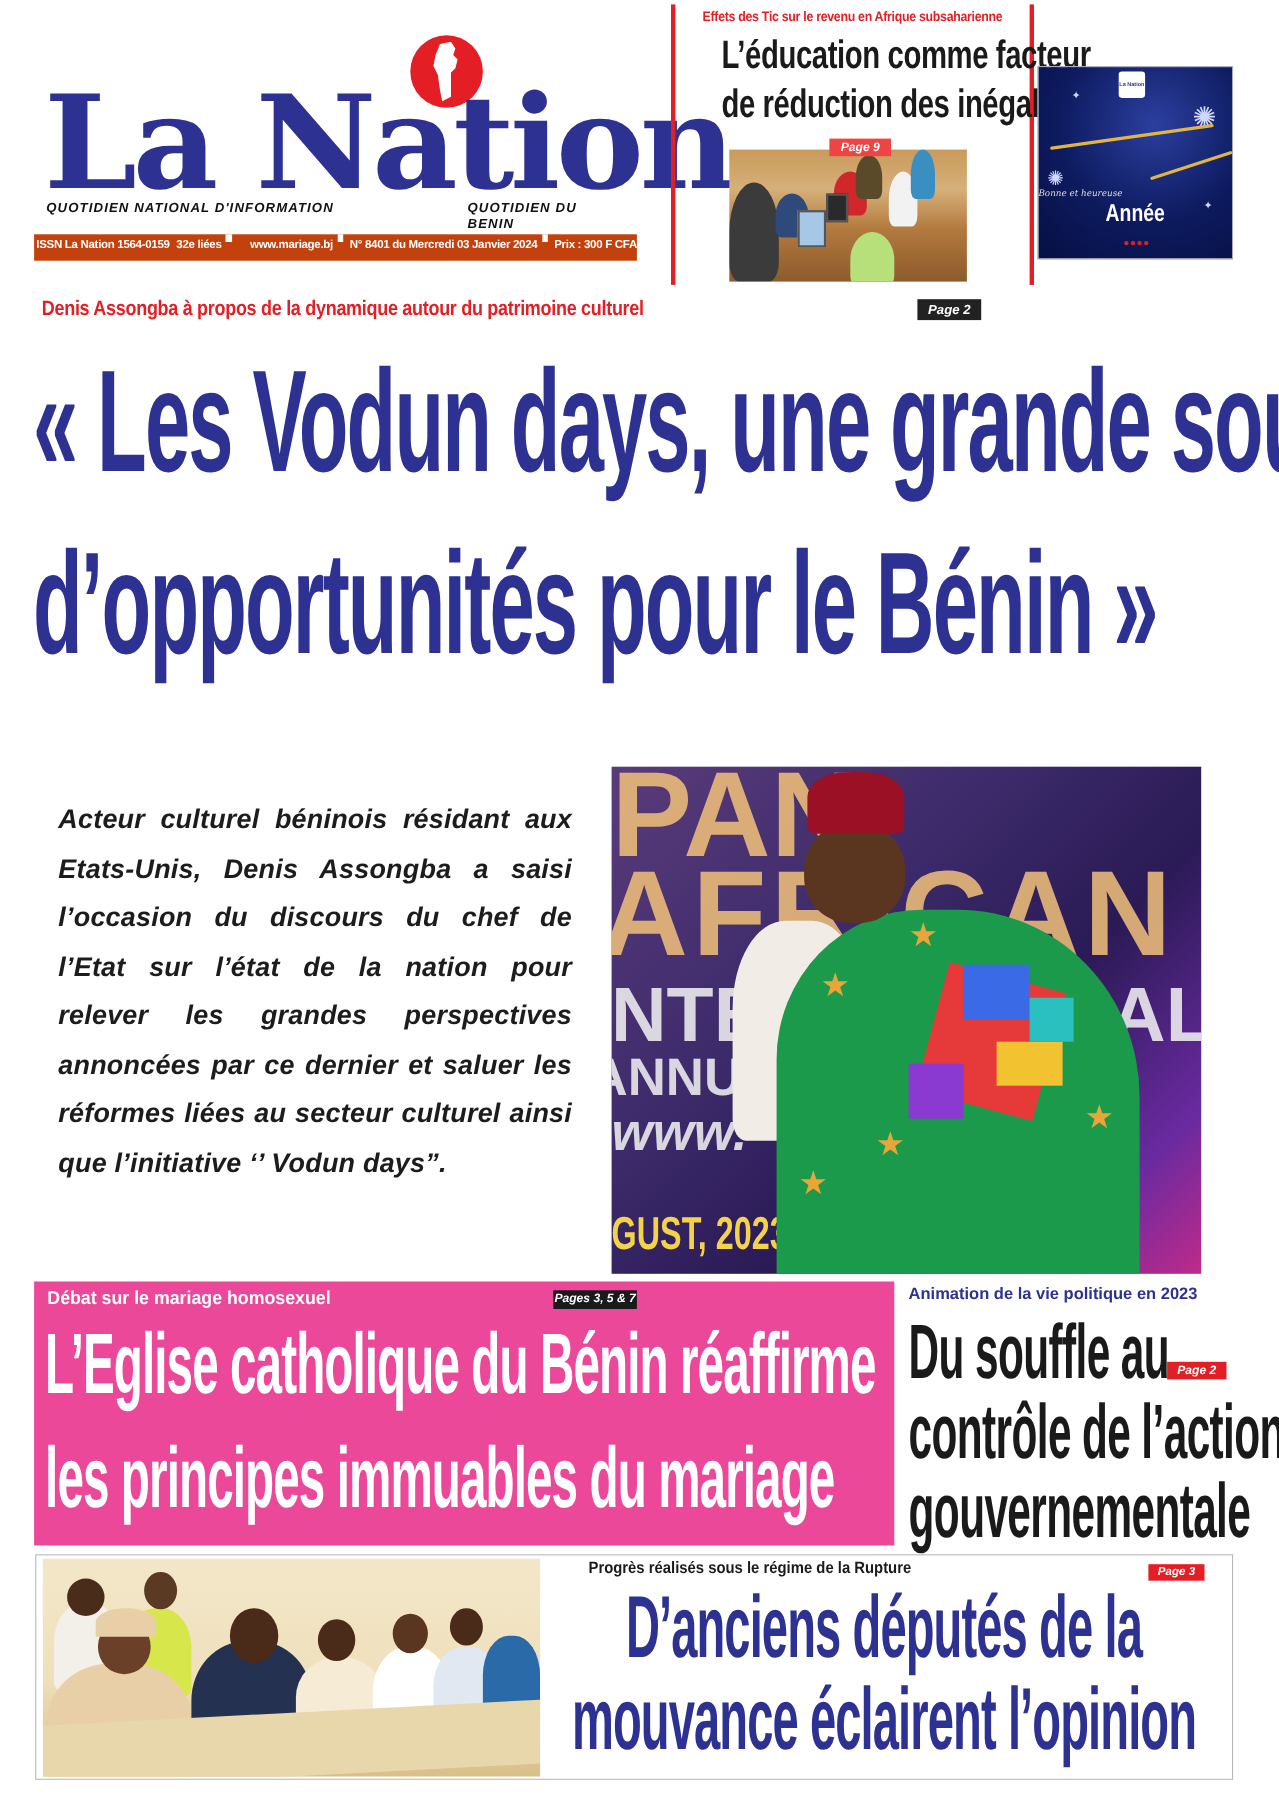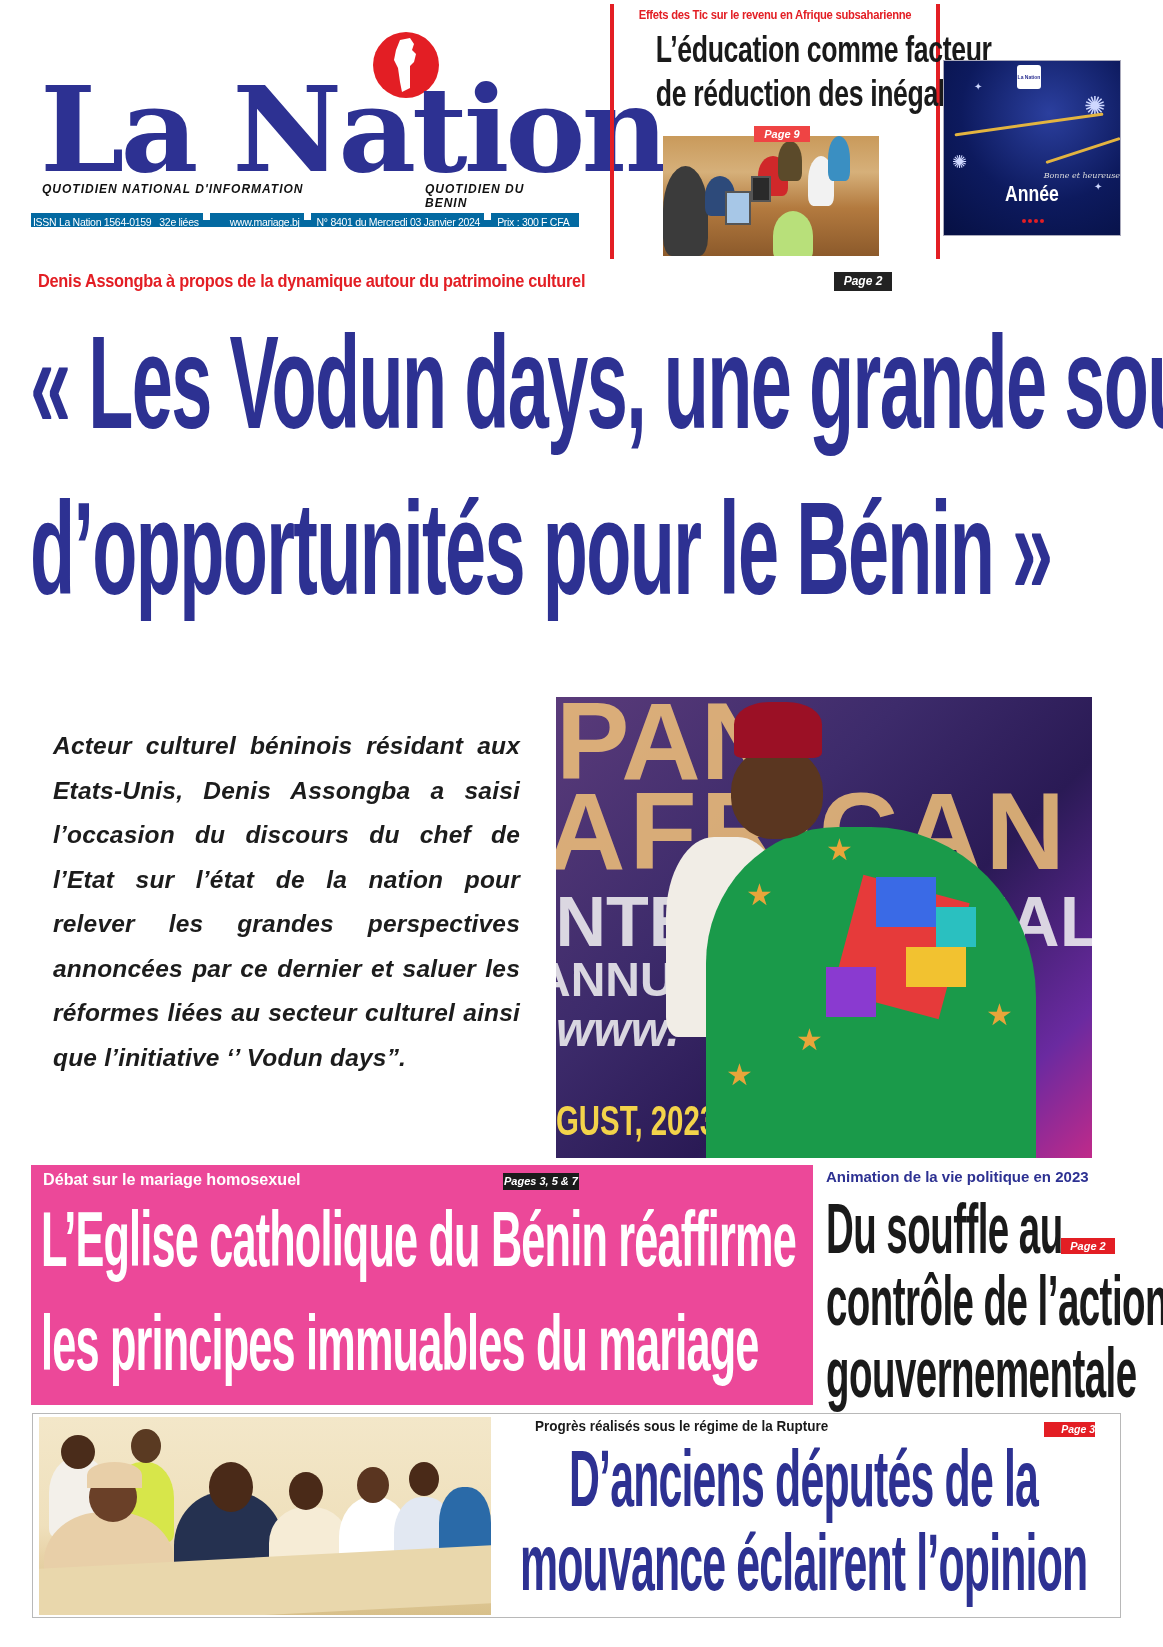--- a/index.html
+++ b/index.html
@@ -20,22 +20,22 @@
     background: #e31e24;
   }
   .logo-map-circle svg { position: absolute; left: 15px; top: 6px; }
   .tagline-left, .tagline-right {
     position: absolute; top: 152px; font-size: 12px; font-weight: bold; font-style: italic;
     letter-spacing: 1px; color: #111;
   }
   .tagline-left { left: 2px; }
   .tagline-right { left: 385px; }
   .info-bar {
-    left: 31px; top: 213px; width: 548px; height: 14px; background: #0369a1; color: #fff;
-    font-size: 10.5px; font-weight: normal; line-height: 19px; white-space: nowrap;
+    left: 31px; top: 213px; width: 548px; height: 24px; background: #c2410c; color: #fff;
+    font-size: 10.5px; font-weight: bold; line-height: 19px; white-space: nowrap;
     display: flex; gap: 0; padding-left: 2px; letter-spacing: -0.3px;
   }
   .info-bar span { display: inline-block; }
   .sq { display: inline-block; width: 7px; height: 7px; background: #fff; margin: 0 6px 0 4px; vertical-align: 0px; }
 
   
   .teaser {
     left: 610px; top: 4px; width: 330px; height: 255px;
     border-left: 4px solid #e31e24; border-right: 4px solid #e31e24;
   }
@@ -72,21 +72,21 @@
     position: absolute; left: 73px; top: 4px; width: 24px; height: 24px; background: #fff; border-radius: 3px;
     font-size: 5px; color: #2d3192; text-align: center; line-height: 24px; font-weight: bold;
   }
   .ad-year {
     position: absolute; left: 0; right: 0; top: 42px; text-align: center;
     font-family: "DejaVu Sans", sans-serif; font-weight: bold; font-size: 50px; color: #ece7dc;
     letter-spacing: -2px; text-shadow: 2px 3px 0 #a88a4a;
   }
   .ad-ribbon { position: absolute; height: 3px; background: #e3b440; border-radius: 2px; }
   .ad-script {
-    position: absolute; left: 0; right: 0; top: 110px; text-align: right;
+    position: absolute; left: 0; right: 0; top: 110px; text-align: left;
     font-family: "DejaVu Serif", serif; font-style: italic; font-size: 8px; color: #ddd;
   }
   .ad-annee {
     position: absolute; left: 0; right: 0; top: 120px; text-align: center;
     font-size: 22px; font-weight: bold; color: #fff; transform: scaleX(0.8);
   }
   .ad-dots { position: absolute; left: 78px; top: 158px; display: flex; gap: 2px; }
   .ad-dots i { display: block; width: 4px; height: 4px; background: #e31e24; border-radius: 50%; }
   .spark { position: absolute; color: #cfd8ff; font-size: 18px; }
 
@@ -173,21 +173,21 @@
   }
   .bp-person { position: absolute; border-radius: 45% 45% 10% 10%; }
   .bp-head { position: absolute; border-radius: 50%; background: #4a2c1a; }
   .bp-table { position: absolute; left: 0; top: 140px; width: 452px; height: 58px; background: #e9d7ac; transform: skewY(-3deg); }
   .bottom-kicker {
     position: absolute; left: 502px; top: 3px; font-size: 15px; font-weight: bold; color: #1a1a1a;
     transform: scaleX(0.9); transform-origin: left; white-space: nowrap;
   }
   .page-tag-red {
     position: absolute; left: 1011px; top: 8px; width: 51px; height: 15px; background: #e31e24; color: #fff;
-    font-size: 10.5px; font-weight: bold; font-style: italic; text-align: right; line-height: 15px;
+    font-size: 10.5px; font-weight: bold; font-style: italic; text-align: center; line-height: 15px;
   }
   .bottom-headline {
     position: absolute; left: 487px; top: 23px; width: 1200px;
     color: #2d3192; font-weight: bold; font-size: 80px; line-height: 84px; letter-spacing: -1.5px;
     transform: scaleX(0.535); transform-origin: left top; white-space: nowrap; text-align: center;
   }
   .bottom-headline div { width: 1060px; }
 </style>
 </head>
 <body>

